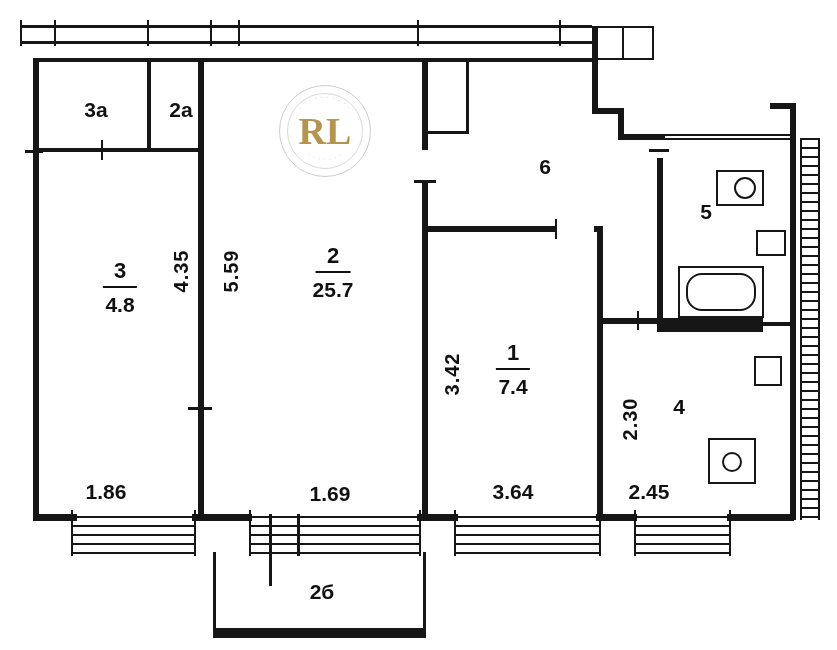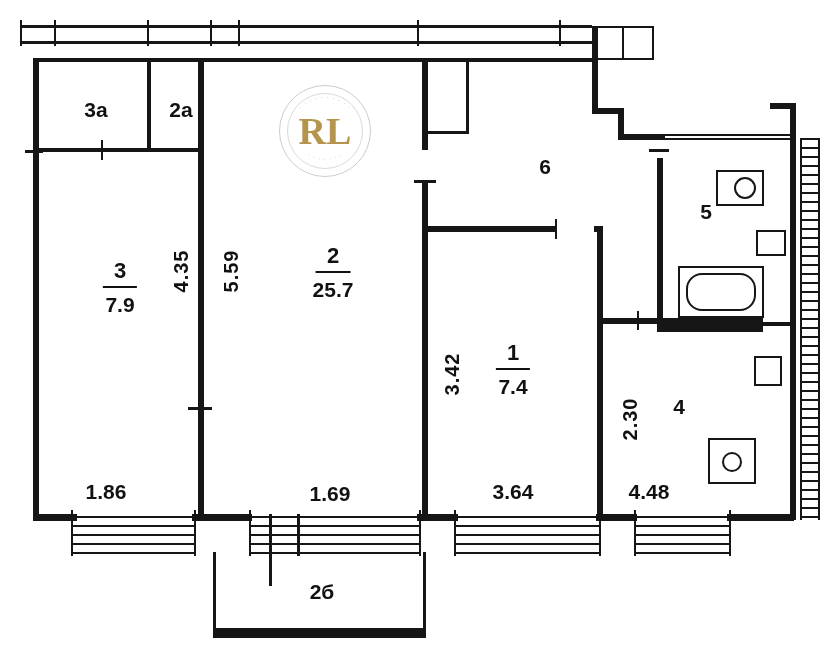--- a/index.html
+++ b/index.html
@@ -135,21 +135,21 @@
       </text>
       <text x="47" y="60" text-anchor="middle" font-family="Liberation Serif, serif" font-size="38" font-weight="bold" fill="#b5954e">RL</text>
     </svg>
   </div>
 
   <div class="lbl" style="left:96px;top:110px">3а</div>
   <div class="lbl" style="left:181px;top:110px">2а</div>
 
   <div class="frac" style="left:120px;top:258px">
     <div class="num">3</div>
-    <div class="area">7.9</div>
+    <div class="area">4.8</div>
   </div>
   <div class="frac" style="left:333px;top:243px">
     <div class="num">2</div>
     <div class="area">25.7</div>
   </div>
   <div class="frac" style="left:513px;top:340px">
     <div class="num">1</div>
     <div class="area">7.4</div>
   </div>
 
@@ -158,15 +158,15 @@
   <div class="lbl" style="left:679px;top:407px">4</div>
   <div class="lbl" style="left:322px;top:592px">2б</div>
 
   <div class="vlbl" style="left:181px;top:271px">4.35</div>
   <div class="vlbl" style="left:231px;top:271px">5.59</div>
   <div class="vlbl" style="left:452px;top:374px">3.42</div>
   <div class="vlbl" style="left:630px;top:419px">2.30</div>
   <div class="lbl" style="left:106px;top:492px">1.86</div>
   <div class="lbl" style="left:330px;top:494px">1.69</div>
   <div class="lbl" style="left:513px;top:492px">3.64</div>
-  <div class="lbl" style="left:649px;top:492px">4.48</div>
+  <div class="lbl" style="left:649px;top:492px">2.45</div>
 
 </div>
 
 </body></html>

